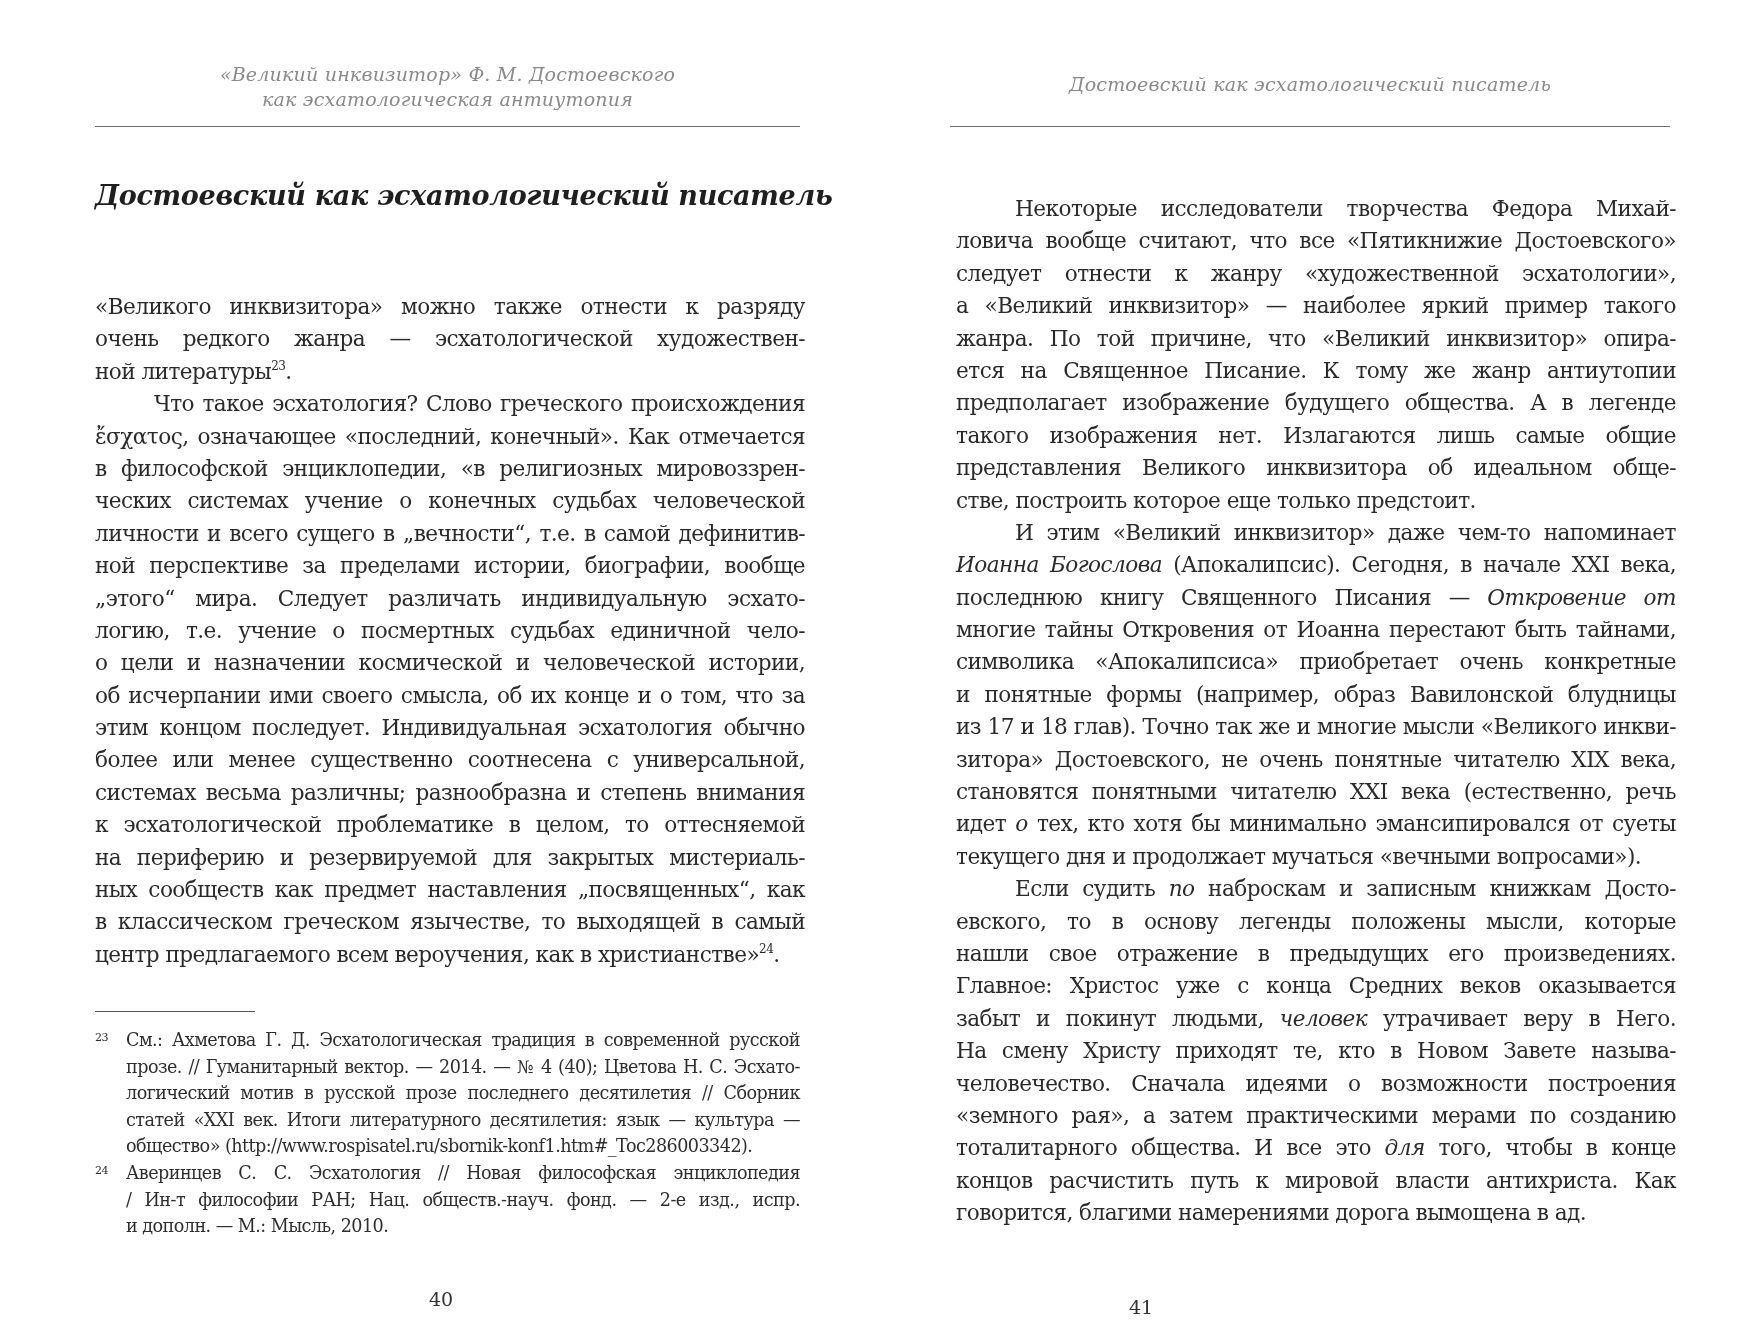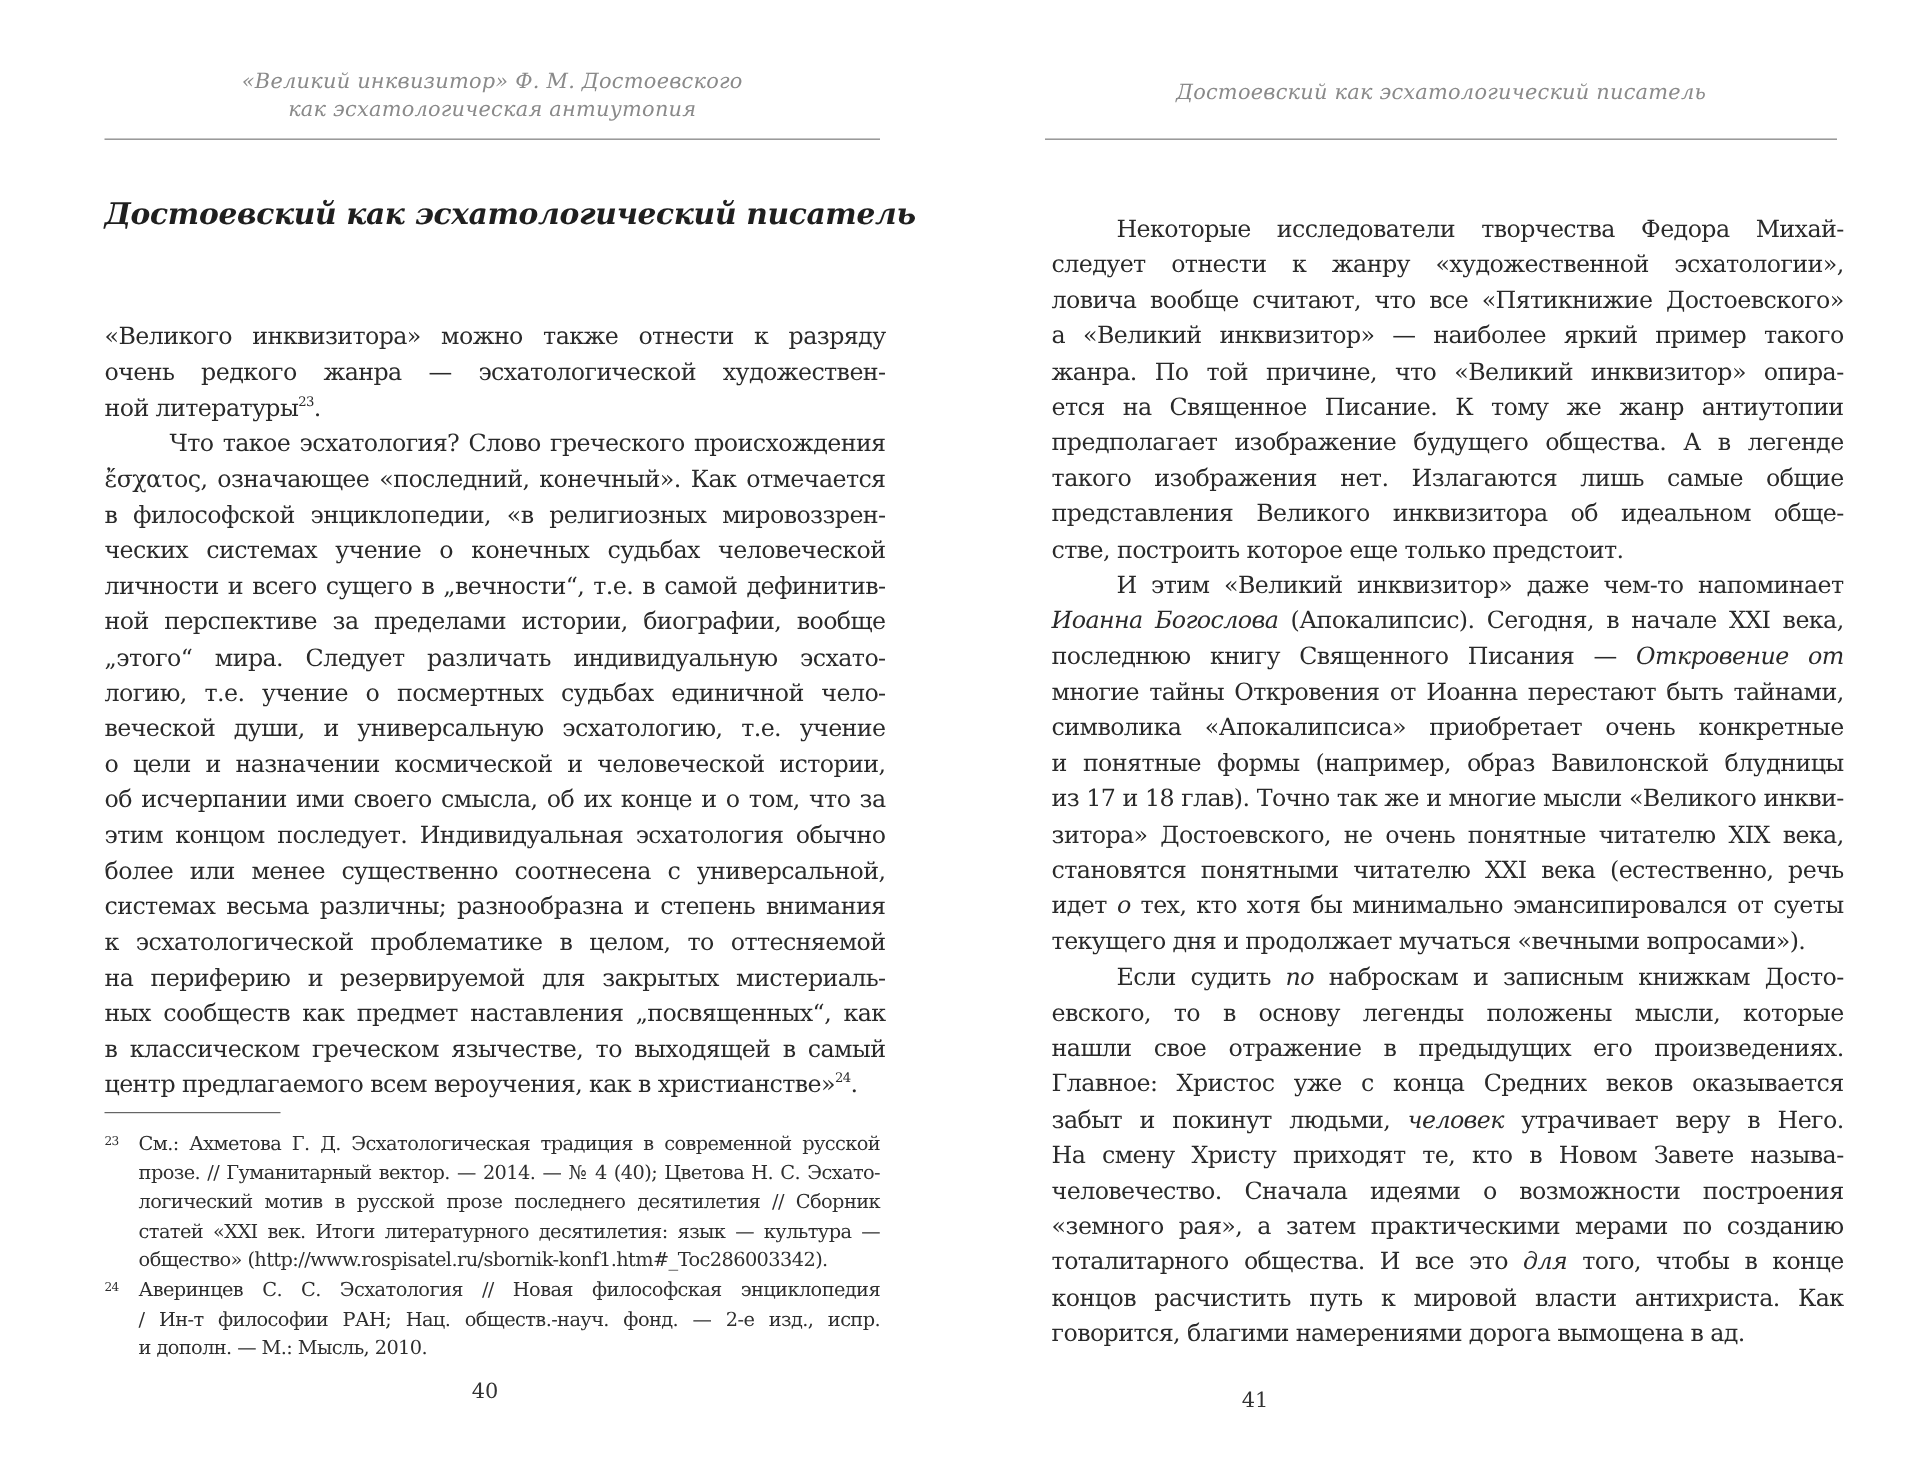--- a/index.html
+++ b/index.html
@@ -51,21 +51,21 @@
   .footnotes {
     position: absolute; left: 95px; top: 1027px; width: 705px;
     font-size: 17.6px; line-height: 26.6px; color: #2e2e2e; letter-spacing: -0.55px;
   }
   .fn { position: relative; padding-left: 31px; margin-bottom: 0; }
   .fn-num { position: absolute; left: 0; top: -2px; font-size: 11px; }
   .fn-line { display: block; white-space: nowrap; text-align: justify; text-align-last: justify; }
   .fn-line.last { text-align-last: left; }
 
   .folio {
-    position: absolute; font-size: 19px; color: #333; text-align: center; width: 60px;
+    position: absolute; font-size: 19px; color: #333; text-align: center; width: 60px; margin-top: 34px;
   }
   .page-left .folio { left: 411px; top: 1254px; }
   .page-right .folio { left: 236px; top: 1262px; }
 </style>
 </head>
 <body>
 
 <div class="page page-left">
   <div class="running-head">
     <span class="rh-line">«Великий инквизитор» Ф. М. Достоевского</span>
@@ -78,21 +78,20 @@
       <span class="line"><span>очень редкого жанра — эсхатологической художествен-</span></span>
       <span class="line last"><span>ной литературы</span><sup>23</sup><span>.</span></span>
       <span class="line indent"><span>Что такое эсхатология? Слово греческого происхождения</span></span>
       <span class="line"><span>ἔσχατος, означающее «последний, конечный». Как отмечается</span></span>
       <span class="line"><span>в философской энциклопедии, «в религиозных мировоззрен-</span></span>
       <span class="line"><span>ческих системах учение о конечных судьбах человеческой</span></span>
       <span class="line"><span>личности и всего сущего в „вечности“, т.е. в самой дефинитив-</span></span>
       <span class="line"><span>ной перспективе за пределами истории, биографии, вообще</span></span>
       <span class="line"><span>„этого“ мира. Следует различать индивидуальную эсхато-</span></span>
       <span class="line"><span>логию, т.е. учение о посмертных судьбах единичной чело-</span></span>
-      <span class="line"><span>веческой души, и универсальную эсхатологию, т.е. учение</span></span>
       <span class="line"><span>о цели и назначении космической и человеческой истории,</span></span>
       <span class="line"><span>об исчерпании ими своего смысла, об их конце и о том, что за</span></span>
       <span class="line"><span>этим концом последует. Индивидуальная эсхатология обычно</span></span>
       <span class="line"><span>более или менее существенно соотнесена с универсальной,</span></span>
       <span class="line"><span>системах весьма различны; разнообразна и степень внимания</span></span>
       <span class="line"><span>к эсхатологической проблематике в целом, то оттесняемой</span></span>
       <span class="line"><span>на периферию и резервируемой для закрытых мистериаль-</span></span>
       <span class="line"><span>ных сообществ как предмет наставления „посвященных“, как</span></span>
       <span class="line"><span>в классическом греческом язычестве, то выходящей в самый</span></span>
       <span class="line last"><span>центр предлагаемого всем вероучения, как в христианстве»</span><sup>24</sup><span>.</span></span>
@@ -117,22 +116,22 @@
   <div class="folio">40</div>
 </div>
 
 <div class="page page-right">
   <div class="running-head">
     <span class="rh-line">Достоевский как эсхатологический писатель</span>
   </div>
   <div class="head-rule"></div>
   <div class="body-text" id="right-body">
       <span class="line indent"><span><span>Некоторые исследователи творчества Федора Михай-</span></span></span>
+      <span class="line"><span><span>ловича вообще считают, что все «Пятикнижие Достоевского»</span></span></span>
       <span class="line"><span><span>следует отнести к жанру «художественной эсхатологии»,</span></span></span>
-      <span class="line"><span><span>ловича вообще считают, что все «Пятикнижие Достоевского»</span></span></span>
       <span class="line"><span><span>а «Великий инквизитор» — наиболее яркий пример такого</span></span></span>
       <span class="line"><span><span>жанра. По той причине, что «Великий инквизитор» опира-</span></span></span>
       <span class="line"><span><span>ется на Священное Писание. К тому же жанр антиутопии</span></span></span>
       <span class="line"><span><span>предполагает изображение будущего общества. А в легенде</span></span></span>
       <span class="line"><span><span>такого изображения нет. Излагаются лишь самые общие</span></span></span>
       <span class="line"><span><span>представления Великого инквизитора об идеальном обще-</span></span></span>
       <span class="line last"><span><span>стве, построить которое еще только предстоит.</span></span></span>
       <span class="line indent"><span><span>И этим «Великий инквизитор» даже чем-то напоминает</span></span></span>
       <span class="line"><span><span class="it">Иоанна Богослова</span><span> (Апокалипсис). Сегодня, в начале XXI века,</span></span></span>
       <span class="line"><span><span>последнюю книгу Священного Писания — </span><span class="it">Откровение от</span></span></span>

